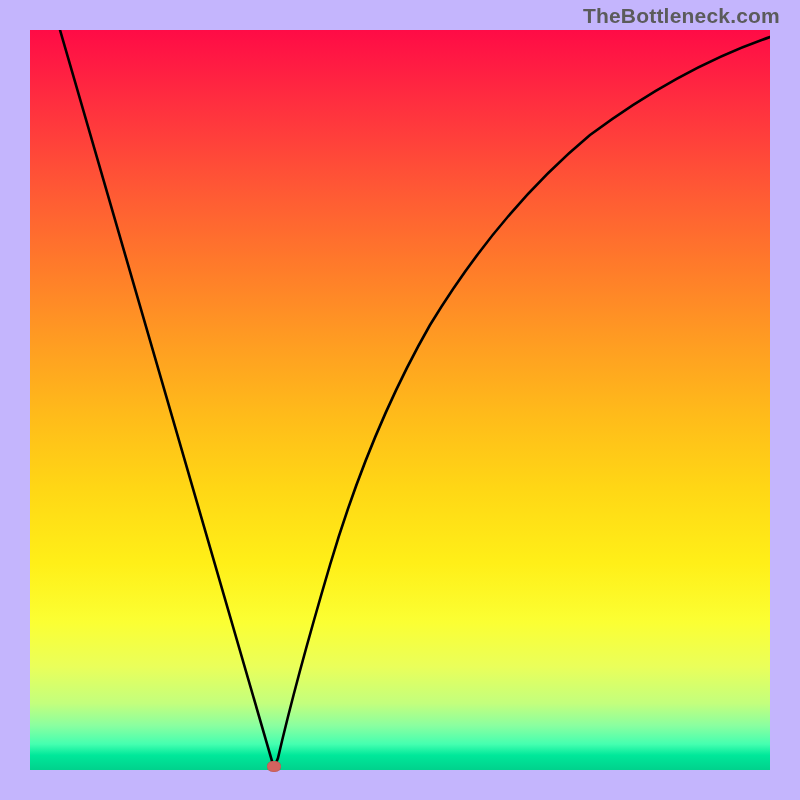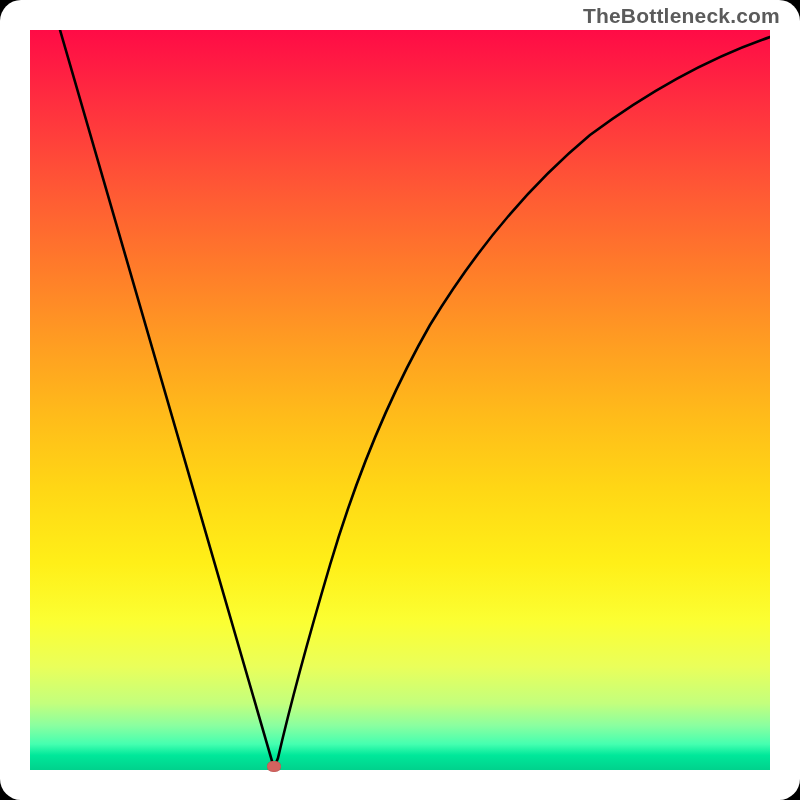--- a/index.html
+++ b/index.html
@@ -8,22 +8,21 @@
     width: 800px;
     height: 800px;
     overflow: hidden;
     background: #000;
     font-family: Arial, Helvetica, sans-serif;
   }
   .frame {
     position: relative;
     width: 800px;
     height: 800px;
-    background: #ffffff;
-    border-radius: 21px;
+    background: #c4b5fd;
   }
   .plot {
     position: absolute;
     left: 30px;
     top: 30px;
     width: 740px;
     height: 740px;
     background: linear-gradient(to bottom,
       #ff0b46 0%,
       #ff2f3f 10%,

